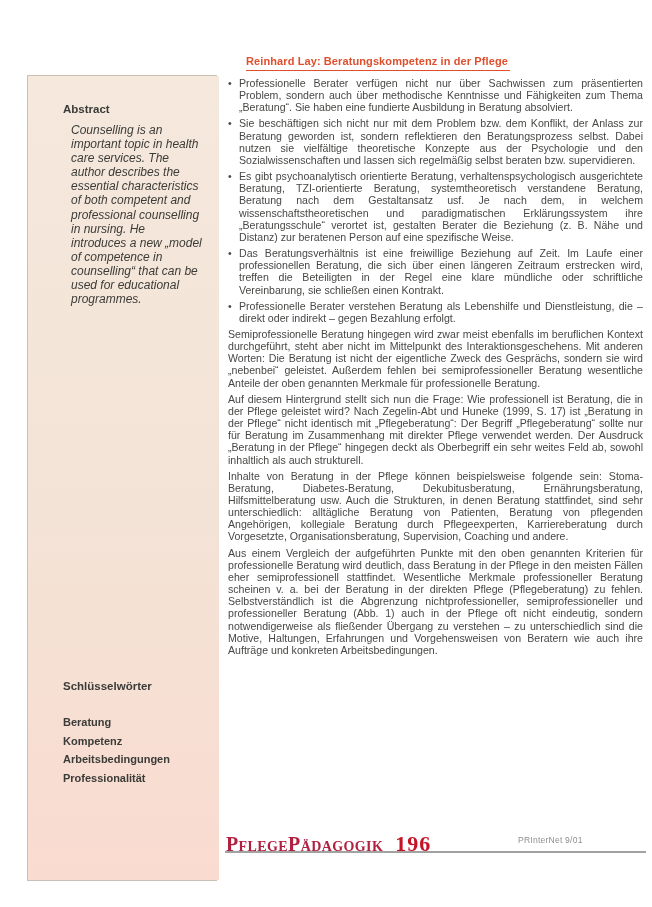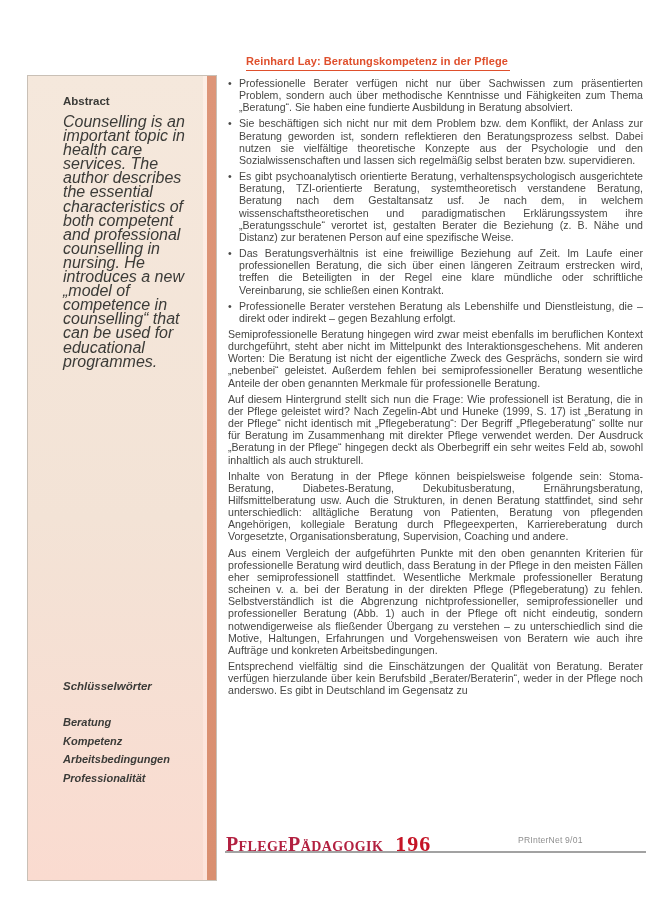--- a/index.html
+++ b/index.html
@@ -13,25 +13,25 @@
     position:absolute;left:27px;top:75px;width:190px;height:806px;
     display:flex;border:1px solid #c9c0b6;box-sizing:border-box;
   }
   .sidebar-main{
     flex:1;position:relative;
     background:linear-gradient(180deg,#f5e8dc 0%,#f3e3d6 55%,#fadbd0 100%);
   }
   .sidebar-fade{width:8px;background:linear-gradient(180deg,#fdeee5 0%,#fde3da 100%);}
   .sidebar-bar{width:17px;background:linear-gradient(180deg,#dd9578 0%,#d98f70 100%);}
   .abstract-block{padding:19px 8px 0 35px;color:#3b3b38;}
-  .abstract-heading{font-size:11.5px;font-weight:bold;margin:0 0 8px 0;}
+  .abstract-heading{font-size:11.5px;font-weight:bold;margin:8px 0 8px 0;}
   .abstract-text{
-    font-style:italic;font-size:16px;line-height:14.1px;margin:0;width:132px;
+    font-style:italic;font-size:12px;line-height:14.1px;margin:8px;width:132px;
   }
-  .keywords-block{position:absolute;left:35px;top:604px;color:#3b3b38;font-style:italic;}
+  .keywords-block{position:absolute;left:35px;top:604px;color:#3b3b38;}
   .keywords-heading{font-size:11.5px;font-weight:bold;margin:0 0 25px 0;}
   .keyword{font-size:11px;font-weight:bold;margin:0 0 7px 0;line-height:11.5px;}
   
   .running-head{
     position:absolute;left:222px;top:55px;
     font-size:11px;font-weight:bold;color:#df4f2c;
     padding:0 2px 3px 0;border-bottom:1.8px solid #df4f2c;letter-spacing:0.1px;margin-left:24px;
   }
   
   .main{
@@ -98,20 +98,19 @@
   </div>
   <div class="bullet-item">
     <span class="bullet-mark">•</span>
     <span class="bullet-text">Professionelle Berater verstehen Beratung als Lebenshilfe und Dienstleistung, die – direkt oder indirekt – gegen Bezahlung erfolgt.</span>
   </div>
 
   <p>Semiprofessionelle Beratung hingegen wird zwar meist ebenfalls im beruflichen Kontext durchgeführt, steht aber nicht im Mittelpunkt des Interaktionsgeschehens. Mit anderen Worten: Die Beratung ist nicht der eigentliche Zweck des Gesprächs, sondern sie wird „nebenbei“ geleistet. Außerdem fehlen bei semiprofessioneller Beratung wesentliche Anteile der oben genannten Merkmale für professionelle Beratung.</p>
   <p>Auf diesem Hintergrund stellt sich nun die Frage: Wie professionell ist Beratung, die in der Pflege geleistet wird? Nach Zegelin-Abt und Huneke (1999, S. 17) ist „Beratung in der Pflege“ nicht identisch mit „Pflegeberatung“: Der Begriff „Pflegeberatung“ sollte nur für Beratung im Zusammenhang mit direkter Pflege verwendet werden. Der Ausdruck „Beratung in der Pflege“ hingegen deckt als Oberbegriff ein sehr weites Feld ab, sowohl inhaltlich als auch strukturell.</p>
   <p>Inhalte von Beratung in der Pflege können beispielsweise folgende sein: Stoma-Beratung, Diabetes-Beratung, Dekubitusberatung, Ernährungsberatung, Hilfsmittelberatung usw. Auch die Strukturen, in denen Beratung stattfindet, sind sehr unterschiedlich: alltägliche Beratung von Patienten, Beratung von pflegenden Angehörigen, kollegiale Beratung durch Pflegeexperten, Karriereberatung durch Vorgesetzte, Organisationsberatung, Supervision, Coaching und andere.</p>
   <p>Aus einem Vergleich der aufgeführten Punkte mit den oben genannten Kriterien für professionelle Beratung wird deutlich, dass Beratung in der Pflege in den meisten Fällen eher semiprofessionell stattfindet. Wesentliche Merkmale professioneller Beratung scheinen v. a. bei der Beratung in der direkten Pflege (Pflegeberatung) zu fehlen. Selbstverständlich ist die Abgrenzung nichtprofessioneller, semiprofessioneller und professioneller Beratung (Abb. 1) auch in der Pflege oft nicht eindeutig, sondern notwendigerweise als fließender Übergang zu verstehen – zu unterschiedlich sind die Motive, Haltungen, Erfahrungen und Vorgehensweisen von Beratern wie auch ihre Aufträge und konkreten Arbeitsbedingungen.</p>
-  <p>Entsprechend vielfältig sind die Einschätzungen der Qualität von Beratung. Berater verfügen hierzulande über kein Berufsbild „Berater/Beraterin“, weder in der Pflege noch anderswo. Es gibt in Deutschland im Gegensatz zu</p>
 </div>
 
 <div class="footer-rule"></div>
 <div class="journal-logo">
   <span>Pflege</span><span>Pädagogik</span><span class="page-number">196</span>
 </div>
 <div class="issue-info">PRInterNet 9/01</div>
 
 </body></html>

